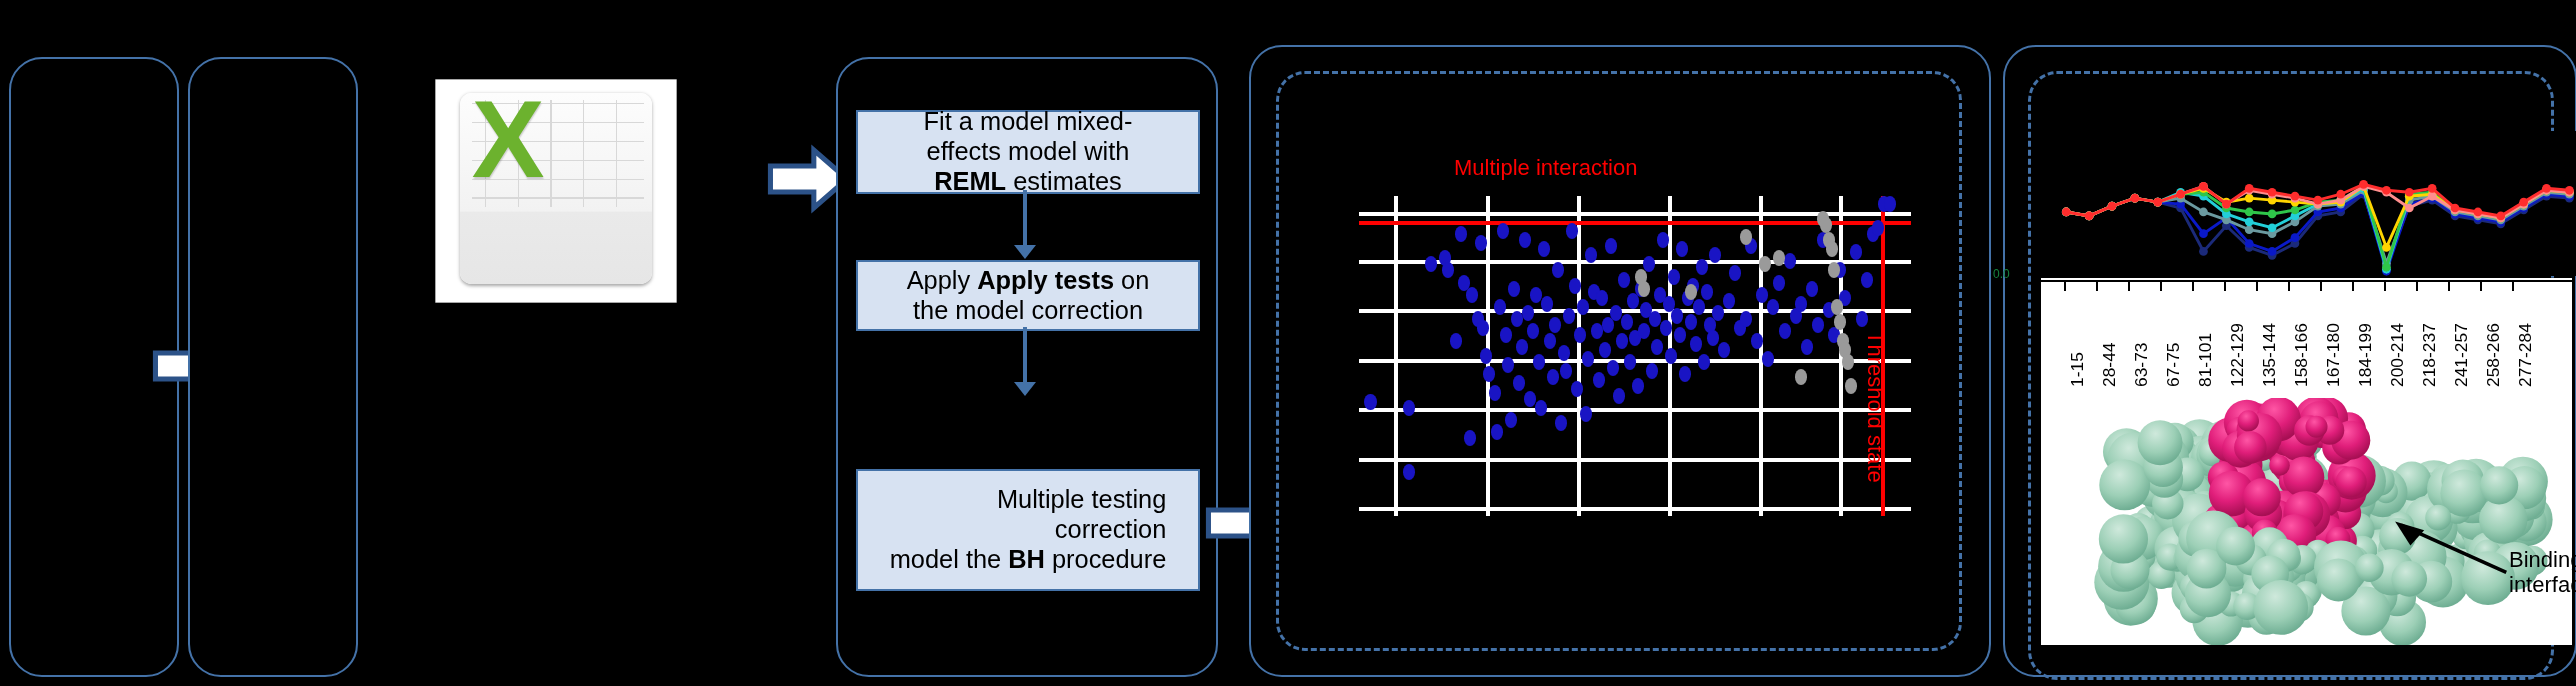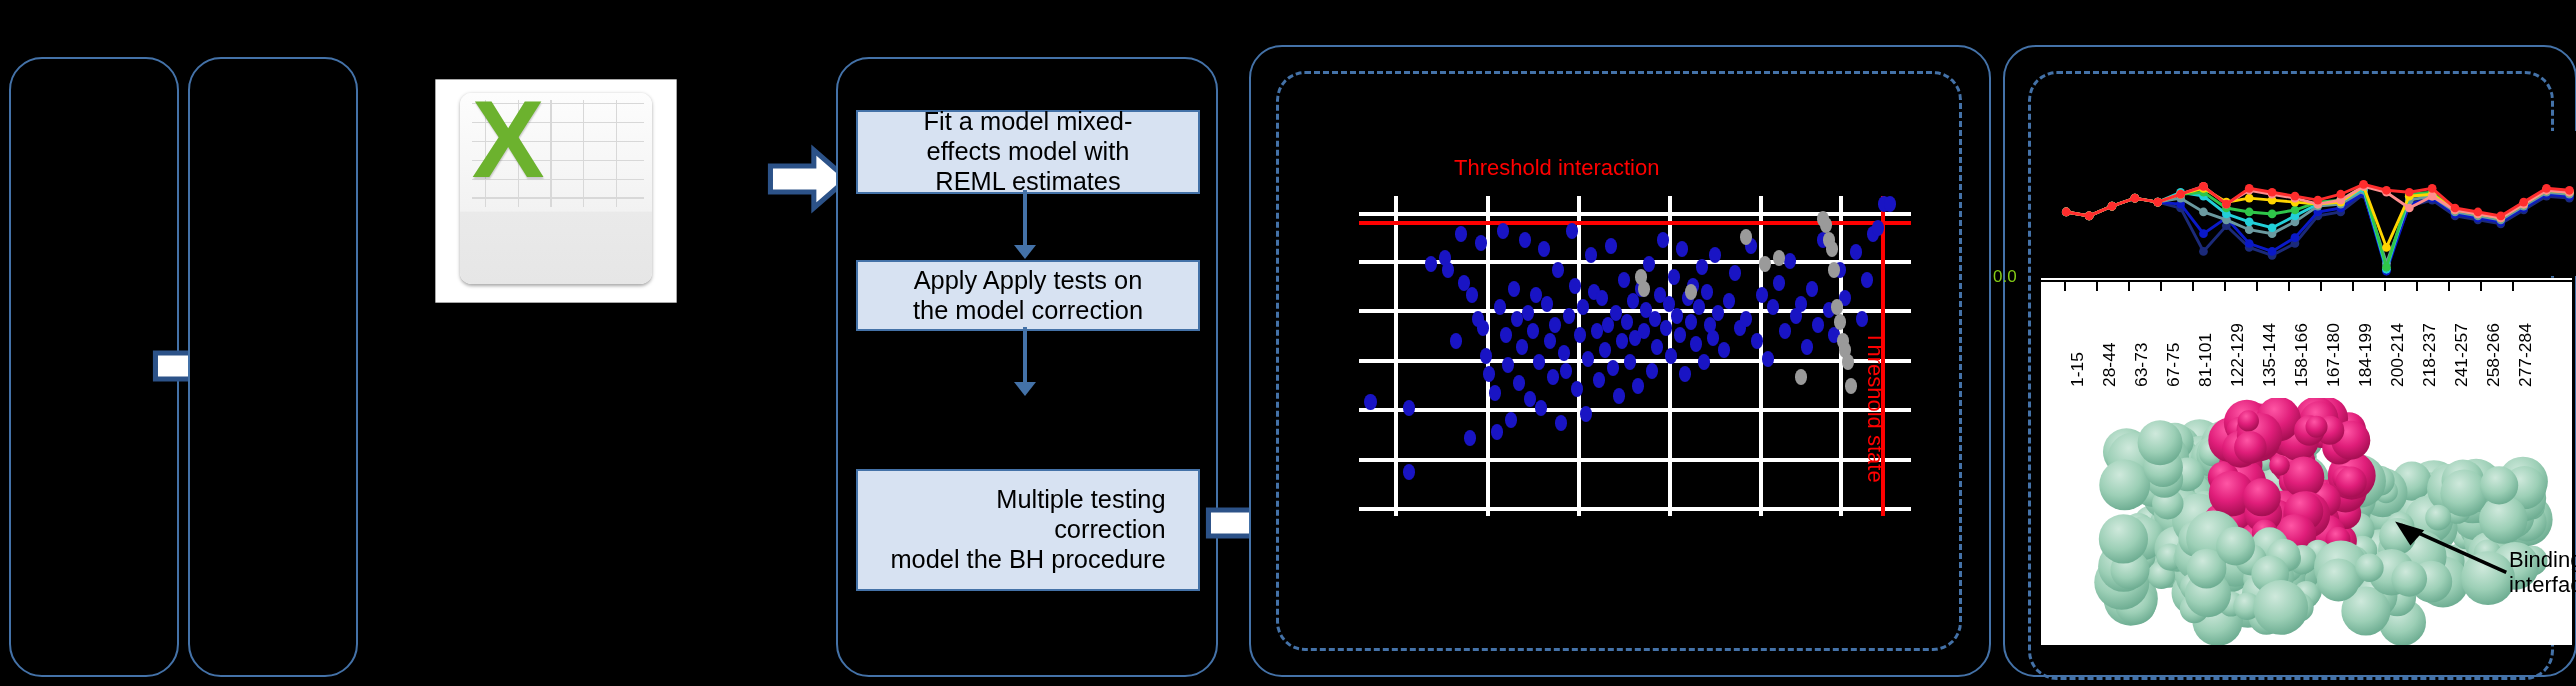--- a/index.html
+++ b/index.html
@@ -30,21 +30,21 @@
   .csv-band{position:absolute;left:0;right:0;bottom:0;height:38%;
             background:linear-gradient(180deg,#7ab82f 0%,#5f9c22 55%,#548c1d 100%);
             display:flex;align-items:center;justify-content:center;}
   .csv-band span{color:#f3f6ee;font-weight:bold;font-size:55px;letter-spacing:1.5px;
                  text-shadow:0.7px 1.5px 1.5px rgba(0,0,0,.3);}
 
   
   .pbox{position:absolute;background:#d7e2f2;border:2.2px solid #4472a8;
         color:#000;display:flex;align-items:center;justify-content:center;
         text-align:center;line-height:1.18;font-size:25.4px;}
-  .pbox b{font-weight:normal;}
+  .pbox b{font-weight:bold;}
   .connector{position:absolute;background:#4472a8;width:3.6px;}
   .conn-head{position:absolute;width:0;height:0;
              border-left:11px solid transparent;border-right:11px solid transparent;
              border-top:14.5px solid #4472a8;}
 
   
   .volcano{position:absolute;background:#000;}
   .vg-line{position:absolute;background:#ffffff;}
   .vg-v{width:3.6px;top:0;bottom:0;}
   .vg-h{height:3.6px;left:0;right:0;}
@@ -59,21 +59,21 @@
                transform-origin:0 0;transform:rotate(90deg);}
 
   
   .pepchart{position:absolute;background:#000;}
   .pepchart svg{display:block;}
   .legend-dot{position:absolute;width:19px;height:19px;border-radius:50%;}
   .pep-axiswrap{position:absolute;background:#fff;}
   .pep-tick{position:absolute;font-size:17.4px;color:#000;white-space:nowrap;
             transform-origin:left top;transform:rotate(-90deg);}
   .pep-xlabel{position:absolute;font-size:19px;color:#14b8a6;white-space:nowrap;margin-top:48px;}
-  .pep-ytick{position:absolute;font-size:17px;color:#84cc16;white-space:nowrap;}
+  .pep-ytick{position:absolute;font-size:12px;color:#15803d;white-space:nowrap;}
 
   
   .protein{position:absolute;background:#fff;overflow:hidden;}
   .protein svg{display:block;}
   .bind-label{position:absolute;font-size:22px;color:#000;line-height:1.15;white-space:nowrap;}
 </style>
 </head>
 <body>
 
 <div class="panel" style="left:8.7px;top:57px;width:166px;height:616px;"></div>
@@ -144,21 +144,21 @@
 
 <div class="blockarrow" style="left:1207px;top:488px;width:81px;height:70px;">
   <svg width="81" height="70" viewBox="0 0 112 96">
     <path d="M2 30 L62 30 L62 8 L108 48 L62 88 L62 66 L2 66 Z" fill="#ffffff" stroke="#2c5288" stroke-width="7" stroke-linejoin="miter"></path>
   </svg>
 </div>
 
 <div class="panel" style="left:1249px;top:45px;width:738px;height:628px;"></div>
 <div class="panel-inner-dashed" style="left:1276px;top:71px;width:680px;height:574px;"></div>
 
-<div class="vlabel-top" style="left:1454px;top:155px;">Threshold interaction</div>
+<div class="vlabel-top" style="left:1454px;top:155px;">Multiple interaction</div>
 
 <div class="volcano" style="left:1359px;top:196px;width:552px;height:320px;">
 
   <div class="vg-line vg-v" style="left:35px;"></div>
   <div class="vg-line vg-v" style="left:127px;"></div>
   <div class="vg-line vg-v" style="left:218px;"></div>
   <div class="vg-line vg-v" style="left:309px;"></div>
   <div class="vg-line vg-v" style="left:400px;"></div>
   <div class="vg-line vg-v" style="left:480px;"></div>
   <div class="vg-line vg-h" style="top:16px;"></div>

